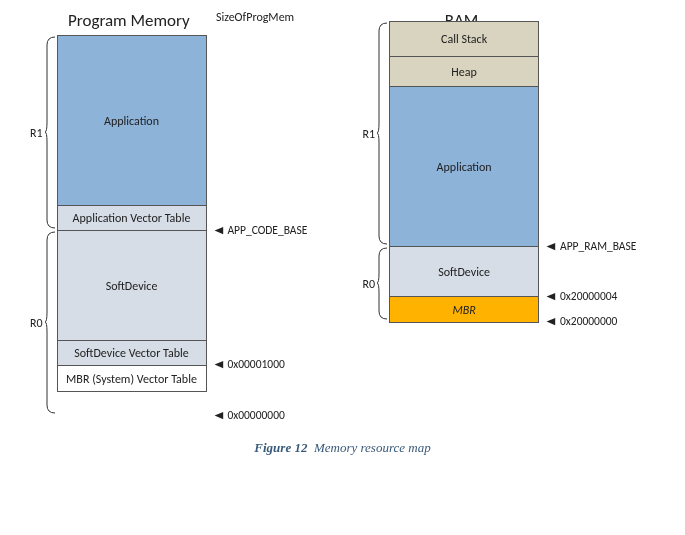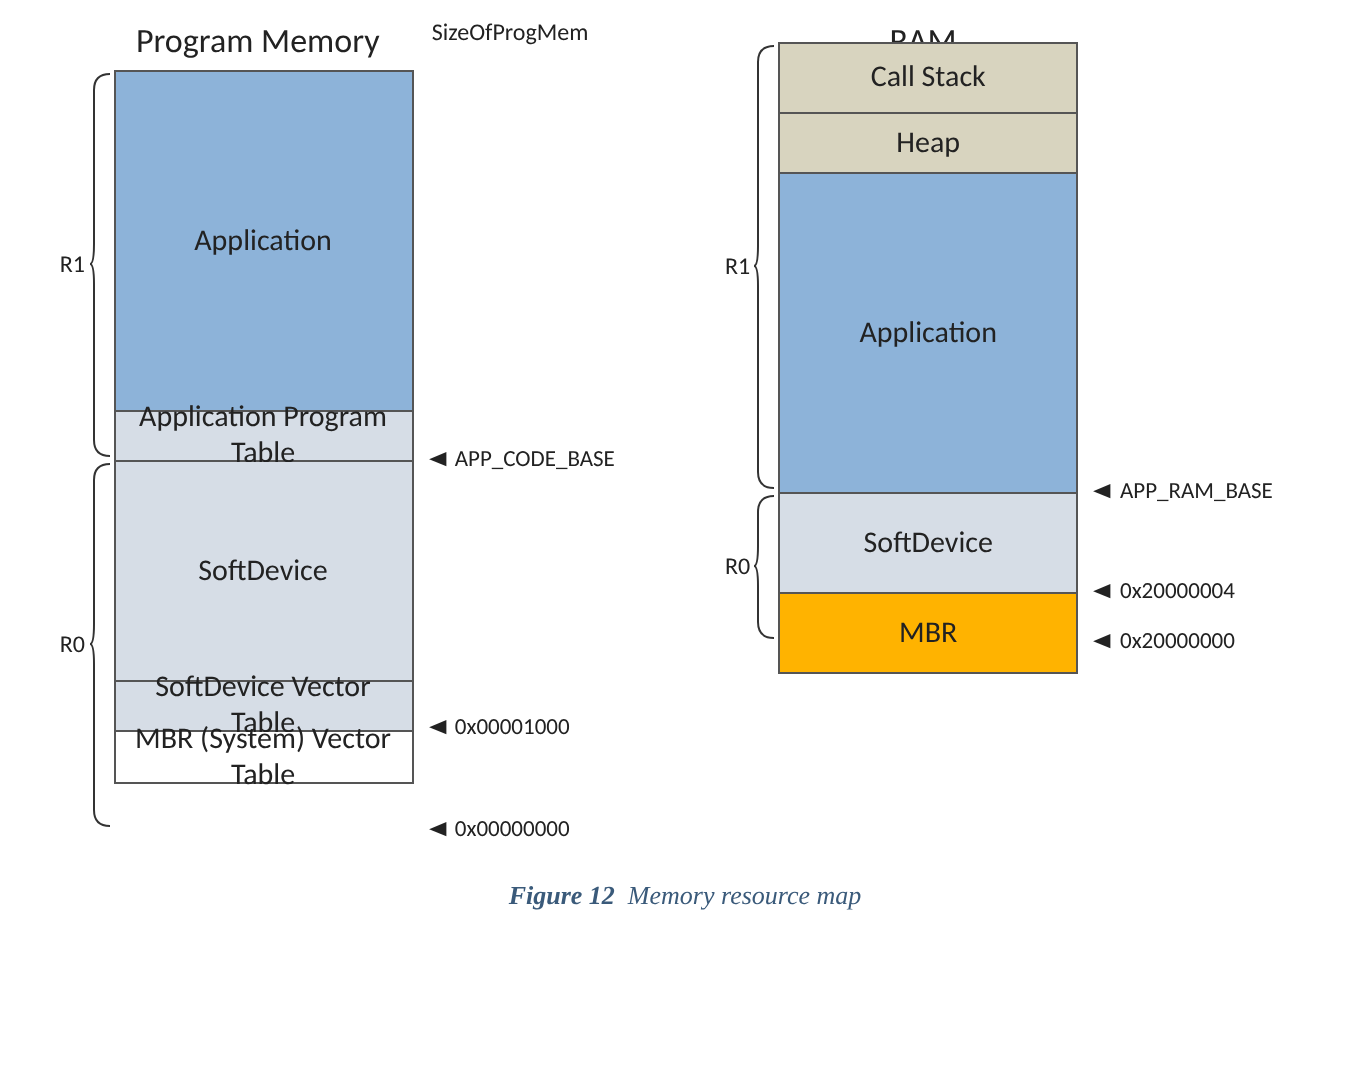--- a/index.html
+++ b/index.html
@@ -45,21 +45,21 @@
     flex-direction: column;
     border: 1px solid #555;
     width: 150px;
   }
   .block {
     border-bottom: 1px solid #555;
     display: flex;
     align-items: center;
     justify-content: center;
     text-align: center;
-    font-size: 15px;
+    font-size: 12px;
     padding: 2px 4px;
   }
   .block:last-child { border-bottom: none; }
   .blue { background: #8db3d9; }
   .lightblue { background: #d6dde6; }
   .tan { background: #d8d4bf; }
   .orange { background: #ffb300; }
   .white { background: #ffffff; }
   .annotations {
     display: flex;
@@ -120,21 +120,21 @@
         <div class="brace-group" style="height:185px;">
           <span class="brace-label">R0</span>
           <svg class="brace-svg" width="12" height="185">
             <path d="M10,2 Q2,2 2,10 L2,82 Q2,92 0,92 Q2,92 2,102 L2,175 Q2,183 10,183" fill="none" stroke="#333" stroke-width="1"></path>
           </svg>
         </div>
       </div>
 
       <div class="stack">
         <div class="block blue" style="height:170px;">Application</div>
-        <div class="block lightblue" style="height:25px;">Application Program Table</div>
+        <div class="block lightblue" style="height:25px;">Application Vector Table</div>
         <div class="block lightblue" style="height:110px;">SoftDevice</div>
         <div class="block lightblue" style="height:25px;">SoftDevice Vector Table</div>
         <div class="block white" style="height:25px;">MBR (System) Vector Table</div>
       </div>
 
       <div class="annotations" style="height:380px;width:120px;">
         <div class="annot" style="top:188px;">
           <span class="arrow-left">◄</span>
           <span>APP_CODE_BASE</span>
         </div>
@@ -170,21 +170,21 @@
             <path d="M10,2 Q2,2 2,10 L2,27 Q2,37 0,37 Q2,37 2,47 L2,65 Q2,73 10,73" fill="none" stroke="#333" stroke-width="1"></path>
           </svg>
         </div>
       </div>
 
       <div class="stack">
         <div class="block tan" style="height:35px;">Call Stack</div>
         <div class="block tan" style="height:30px;">Heap</div>
         <div class="block blue" style="height:160px;">Application</div>
         <div class="block lightblue" style="height:50px;">SoftDevice</div>
-        <div class="block orange" style="height:39px;">MBR</div>
+        <div class="block orange" style="height:25px;font-style:italic;">MBR</div>
       </div>
 
       <div class="annotations" style="height:300px;width:110px;">
         <div class="annot" style="top:218px;">
           <span class="arrow-left">◄</span>
           <span>APP_RAM_BASE</span>
         </div>
         <div class="annot" style="top:268px;">
           <span class="arrow-left">◄</span>
           <span>0x20000004</span>

